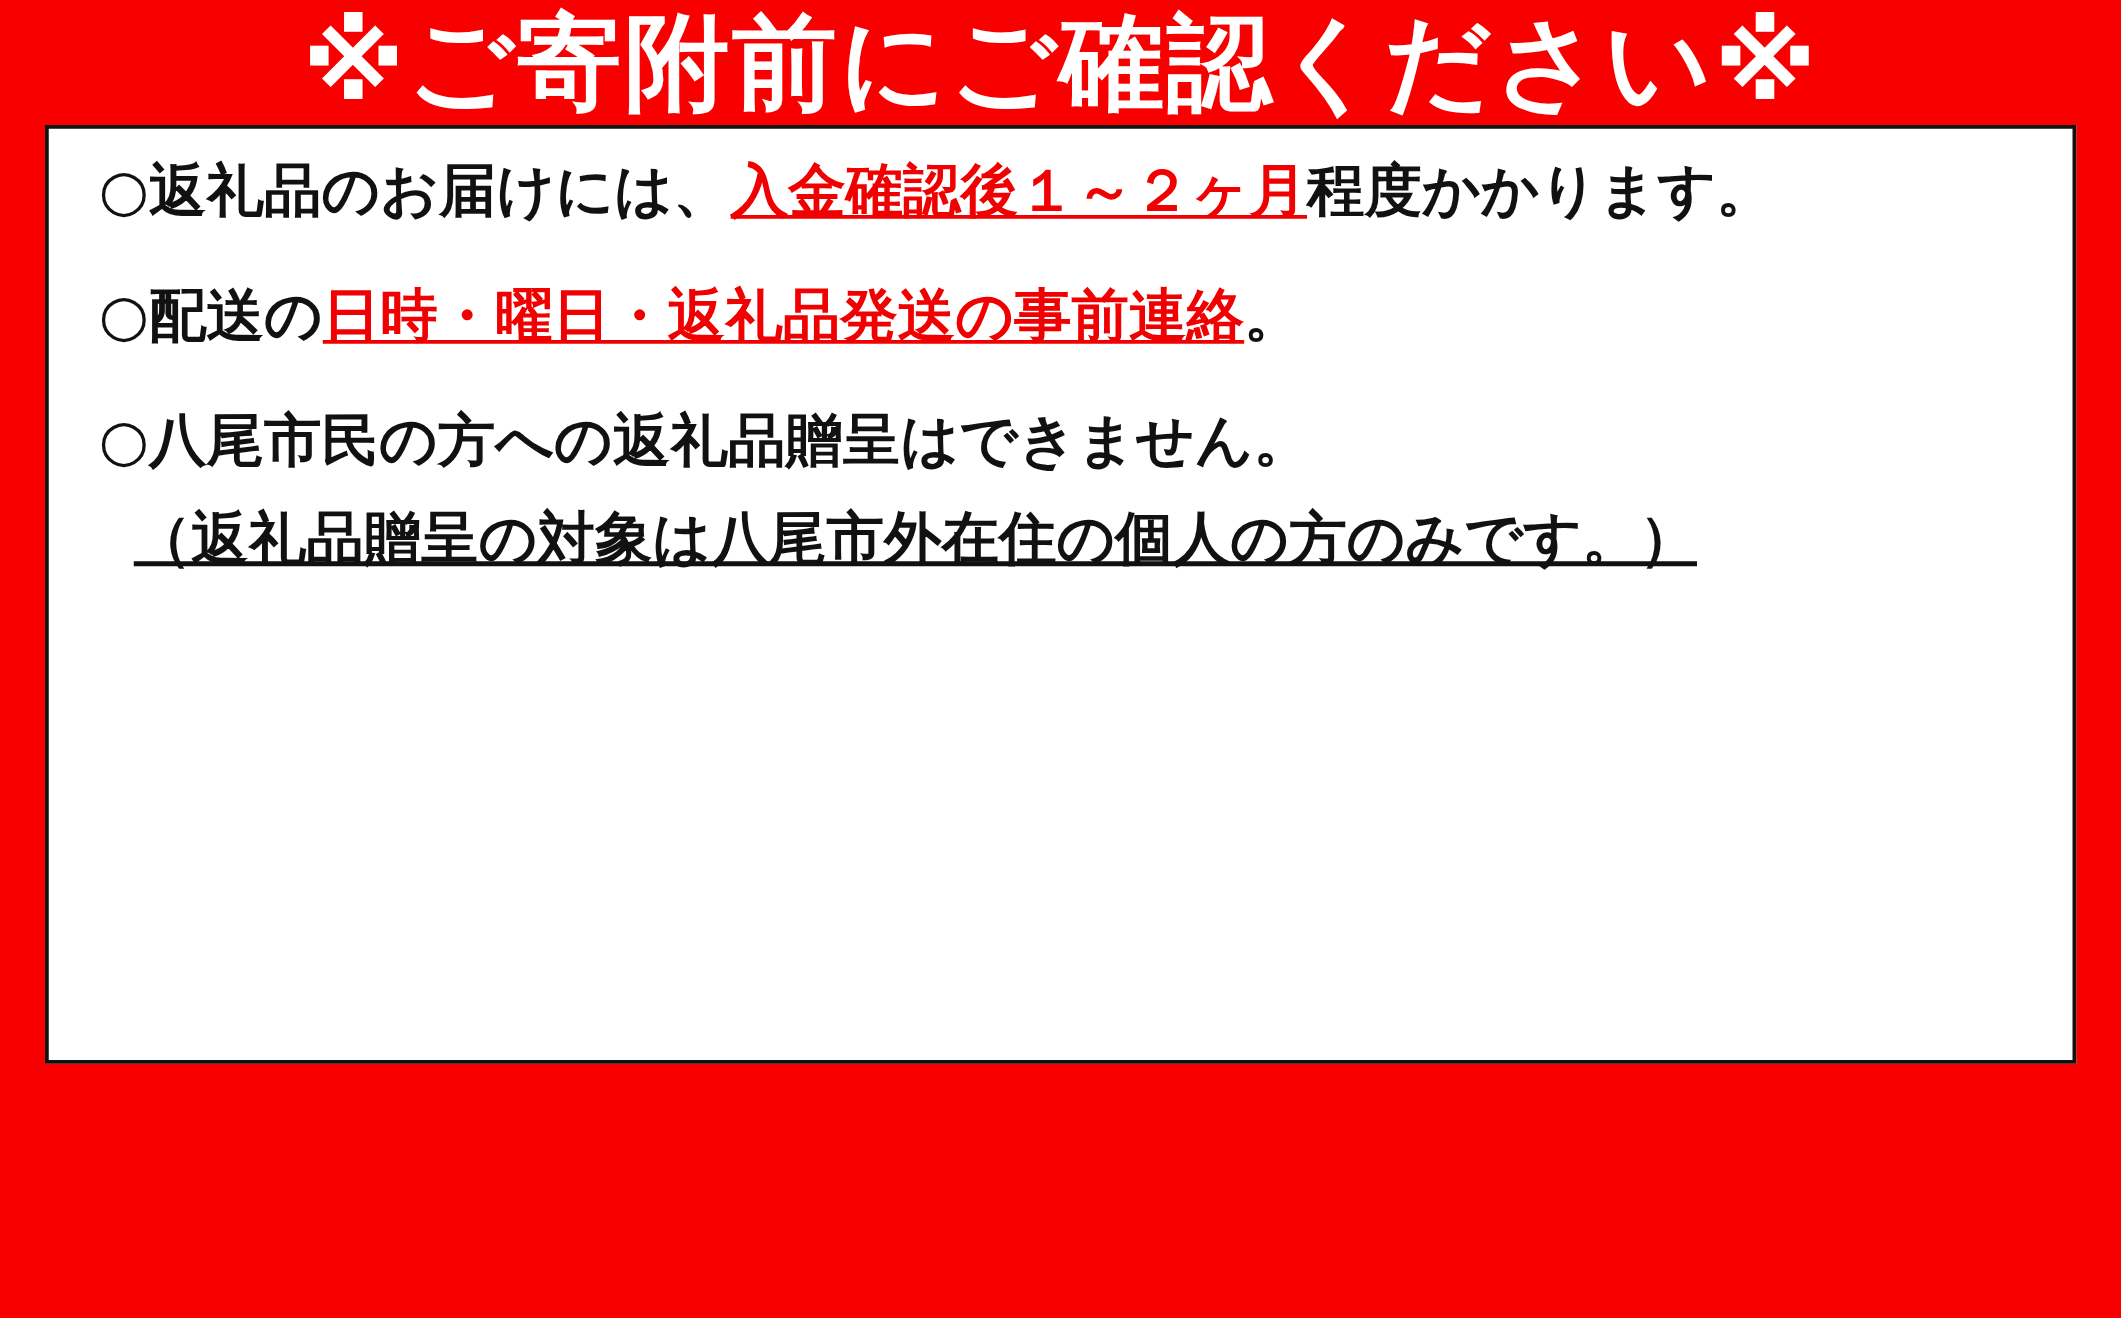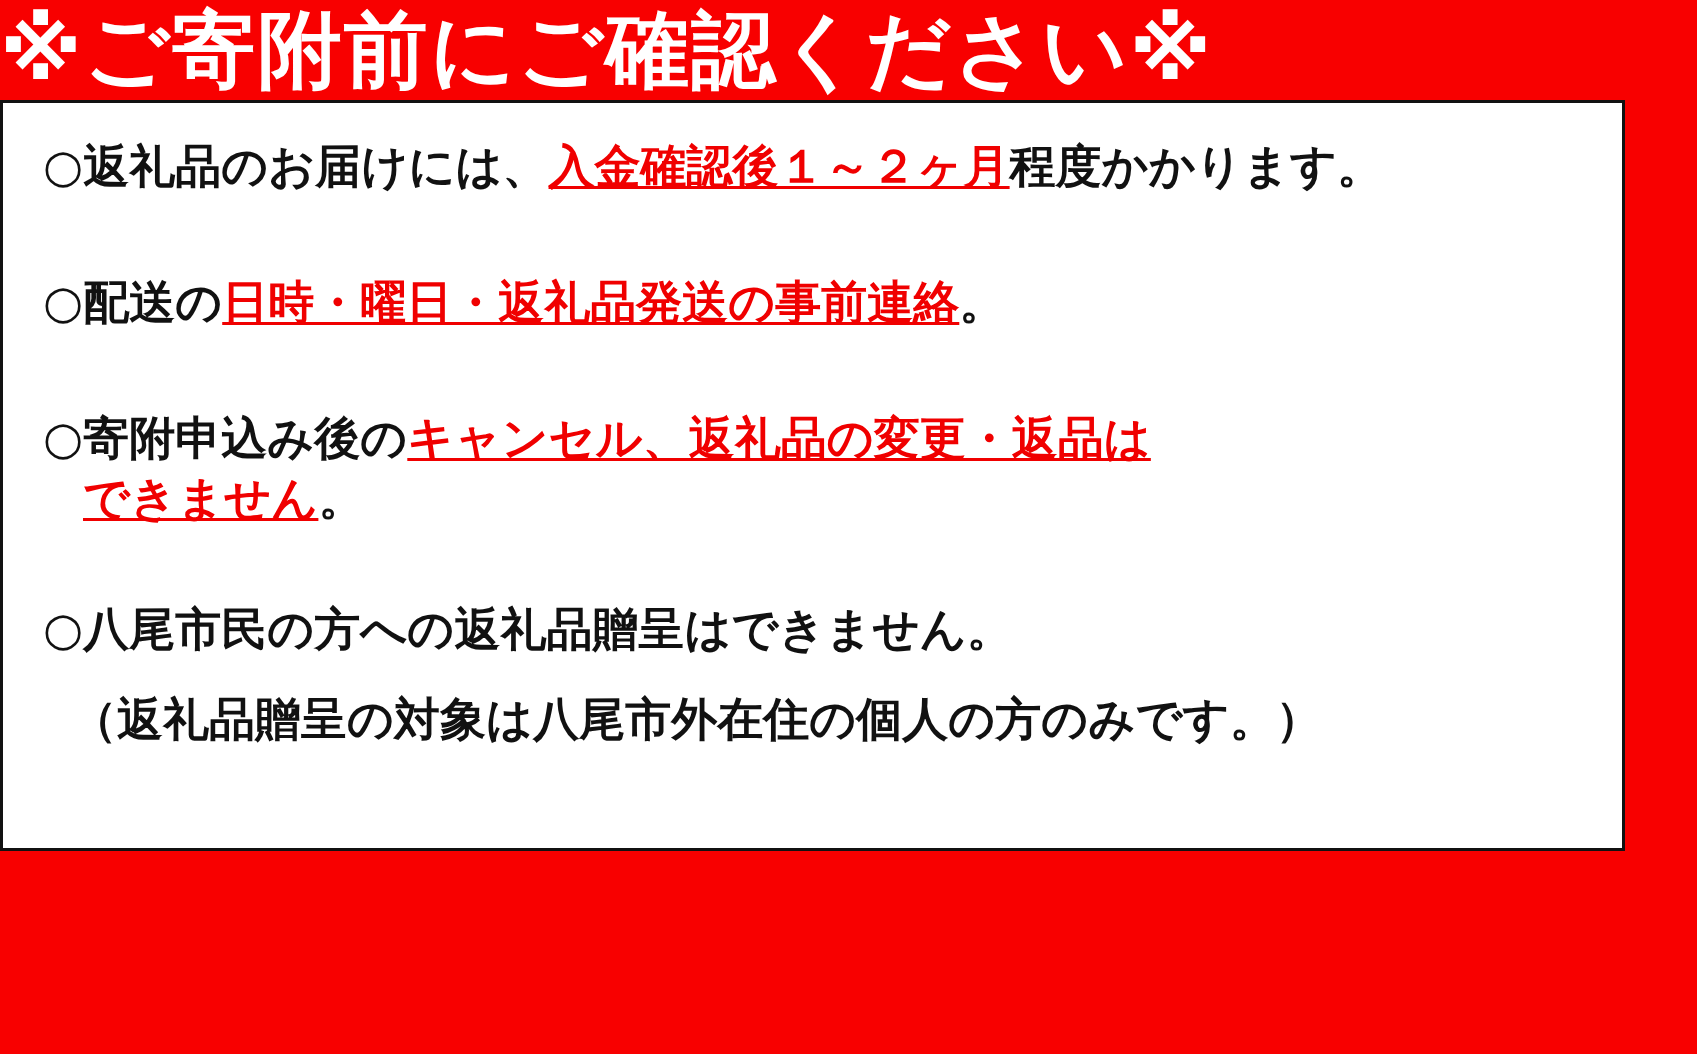--- a/index.html
+++ b/index.html
@@ -14,43 +14,42 @@
     overflow: hidden;
   }
   .notice-banner {
     box-sizing: border-box;
     width: 1697px;
     height: 1054px;
     background: #f80000;
     padding: 0;
     display: flex;
     flex-direction: column;
-    align-items: flex-start;
+    align-items: center;
   }
   .notice-title {
     color: #ffffff;
     font-size: 84px;
     font-weight: bold;
     letter-spacing: 2px;
     line-height: 1.05;
     margin-top: 6px;
     margin-bottom: 6px;
     white-space: nowrap;
     text-align: center;
   }
   .notice-body {
     box-sizing: border-box;
     width: 1625px;
     height: 751px;
     background: #ffffff;
     border: 3px solid #111111;
-    padding: 34px 40px 20px 40px;
+    padding: 20px 40px 20px 40px;
     display: flex;
     flex-direction: column;
-    gap: 36px;
   }
   .notice-item {
     font-size: 46px;
     line-height: 1.30;
     color: #111111;
     font-weight: bold;
     margin-bottom: 40px;
     letter-spacing: 0px;
   }
   .notice-item:last-child {
@@ -62,21 +61,22 @@
     text-decoration-thickness: 3px;
     text-underline-offset: 4px;
   }
   .line2 {
     display: block;
     padding-left: 40px;
   }
   .sub-line {
     display: block;
     padding-left: 28px;
-    margin-top: 30px;
+    margin-top: 18px;
+    text-decoration: underline;
   }
   .item-3 { margin-bottom: 36px; }
   .item-4 { margin-bottom: 44px; }
 </style>
 </head>
 <body>
 
 <div class="notice-banner">
 
   <div class="notice-title">※ご寄附前にご確認ください※</div>
@@ -84,24 +84,20 @@
   <div class="notice-body">
 
     <div class="notice-item">
       <span>○</span><span>返礼品のお届けには、</span><span class="hl">入金確認後１～２ヶ月</span><span>程度かかります。</span>
     </div>
 
     <div class="notice-item">
       <span>○</span><span>配送の</span><span class="hl">日時・曜日・返礼品発送の事前連絡</span><span>。</span>
     </div>
 
-    <div class="notice-item item-3">
-      <span>○</span><span>寄附申込み後の</span><span class="hl">キャンセル、返礼品の変更・返品は</span>
-      <span class="line2"><span class="hl">できません</span><span>。</span></span>
-    </div>
 
 
     <div class="notice-item">
       <span>○</span><span>八尾市民の方への返礼品贈呈はできません。</span>
       <span class="sub-line">（返礼品贈呈の対象は八尾市外在住の個人の方のみです。）</span>
     </div>
 
   </div>
 </div>
 

